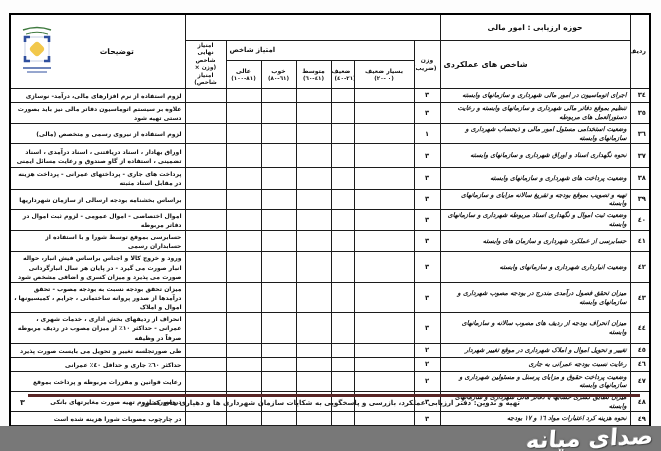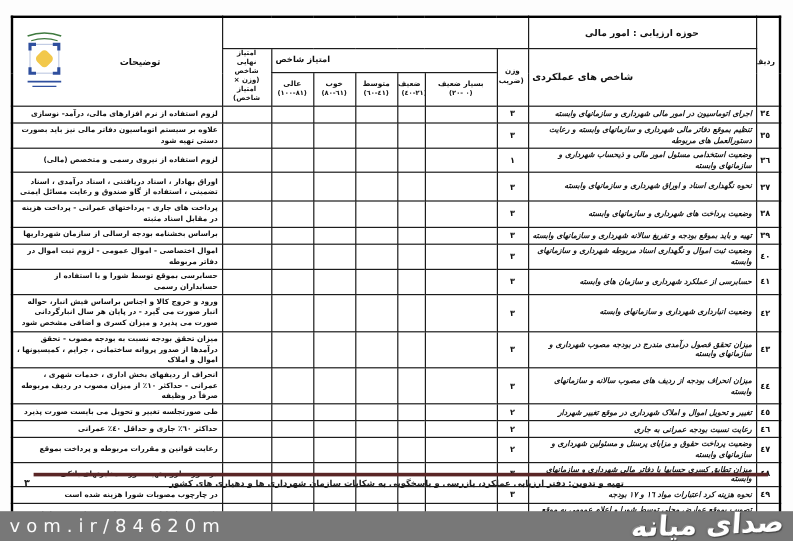--- a/index.html
+++ b/index.html
@@ -27,21 +27,21 @@
   th.cell-area { font-size:7.6px; text-align:center; }
   th.cell-ind-h { font-size:8px; text-align:left; }
   th.cell-w-h { font-size:6px; text-align:center; line-height:1.3; }
   th.cell-group { font-size:7px; text-align:left; }
   th.cell-score-h { font-size:6.1px; text-align:center; line-height:1.25; padding:0 1px; }
   th.cell-score-h .rng { font-size:5.6px; display:block; }
   th.cell-final-h { font-size:5.8px; text-align:center; line-height:1.3; padding:0 1px; }
   th.cell-notes-h { font-size:7.6px; }
   th.spacer { border-top:none; border-bottom:none; background:#fff; }
 
-  td.c-no { font-size:6.8px; text-align:left; padding:0; }
+  td.c-no { font-size:6.8px; text-align:right; padding:0; }
   td.c-ind { font-size:6.4px; text-align:right; line-height:1.35; padding:1px 5px;font-style:italic; }
   td.c-w { font-size:6.8px; text-align:center; padding:0; }
   td.c-score, td.c-final { background:#fff; }
   td.c-note { font-size:6.1px; text-align:right; line-height:1.5; padding:1px 4px; }
 
   .notes-head-inner { display:flex; align-items:center; justify-content:space-between; padding:1px 4px; }
   .notes-head-inner .lbl { flex:1; text-align:center; }
 
   
   .org-logo { width:38px; height:54px; flex:0 0 auto; }
@@ -205,21 +205,21 @@
       <td class="c-score"></td>
       <td class="c-score"></td>
       <td class="c-score"></td>
       <td class="c-score"></td>
       <td class="c-final"></td>
       <td class="c-note">پرداخت های جاری - پرداختهای عمرانی - پرداخت هزینه در مقابل اسناد مثبته</td>
     </tr>
 
     <tr>
       <td class="c-no">٣٩</td>
-      <td class="c-ind">تهیه و باید بموقع بودجه و تفریغ سالانه شهرداری و سازمانهای وابسته</td>
+      <td class="c-ind">تهیه و تصویب بموقع بودجه و تفریغ سالانه مزایای و سازمانهای وابسته</td>
       <td class="c-w">٣</td>
       <td class="c-score"></td>
       <td class="c-score"></td>
       <td class="c-score"></td>
       <td class="c-score"></td>
       <td class="c-score"></td>
       <td class="c-final"></td>
       <td class="c-note">براساس بخشنامه بودجه ارسالی از سازمان شهرداریها</td>
     </tr>
 
@@ -367,16 +367,15 @@
     </tr>
 
   </tbody>
   </table>
 
   <div class="footer-rule" style="background: rgb(90, 38, 38);"></div>
   <div class="footer-text">تهیه و تدوین: دفتر ارزیابی عملکرد، بازرسی و پاسخگویی به شکایات سازمان شهرداری ها و دهیاری های کشور</div>
   <div class="footer-page">٣</div>
 
   <div class="wm-bar" style="background: rgb(120, 120, 120);"></div>
-  <div class="wm-url">vom.ir/84620m</div>
   <div class="wm-logo">صدای میانه</div>
 
 </div>
 
 </body></html>

